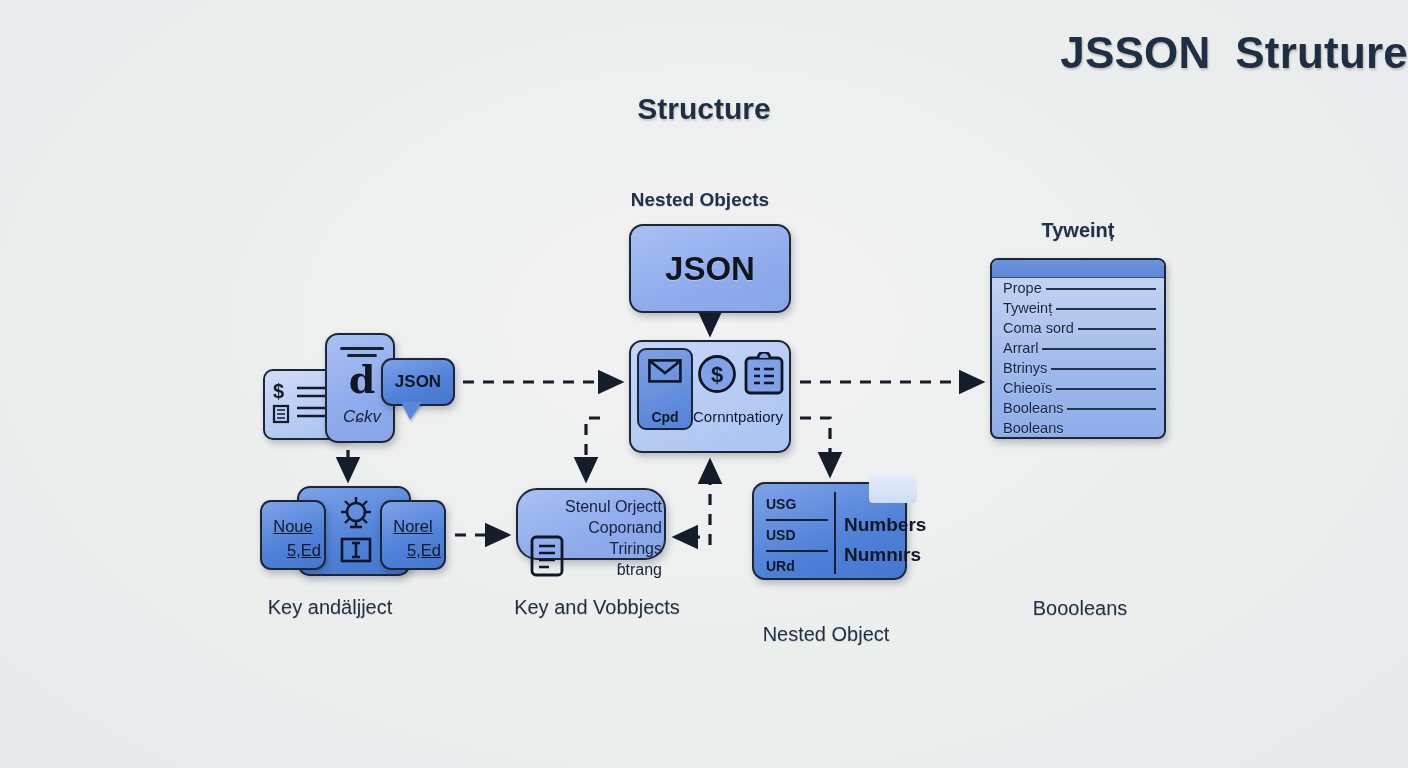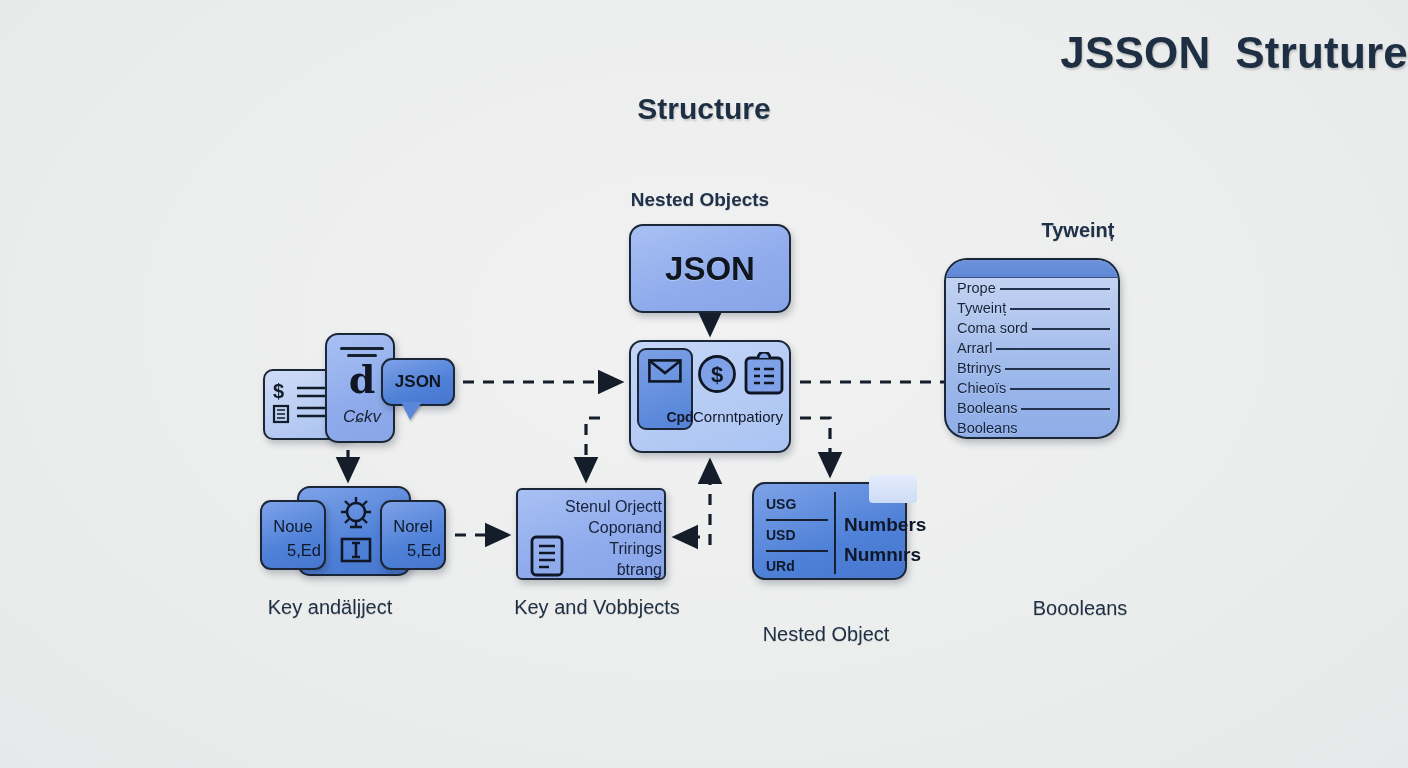--- a/index.html
+++ b/index.html
@@ -73,22 +73,22 @@
     display: flex; align-items: center; justify-content: center;
   }
   #json-box .txt {
     font-size: 33px; font-weight: bold; color: #10161f;
     text-shadow: 0 1px 1px rgba(255,255,255,.35);
   }
   #lbl-nested-objects { left: 600px; top: 189px; width: 200px; }
 
   
   #array-box {
-    left: 944px; top: 258px; width: 176px; height: 181px;
-    border-radius: 23px;
+    left: 990px; top: 258px; width: 176px; height: 181px;
+    border-radius: 8px;
     overflow: hidden;
     background: linear-gradient(180deg,#c9d8f3 0%, #b2c6ee 35%, #9ab6ea 70%, #8fadE8 100%);
   }
   #array-head {
     height: 17px;
     background: linear-gradient(180deg,#6e93dc 0%, #5f87d6 100%);
     border-bottom: 1px solid #35507f;
   }
   #array-rows { padding: 2px 8px 0 11px; }
   .arow {
@@ -160,21 +160,21 @@
     border-radius: 13px;
   }
   #mail-card {
     position: absolute; left: 6px; top: 6px; width: 52px; height: 78px;
     border-radius: 9px;
     border: 2.5px solid #1b2636;
     background: linear-gradient(160deg,#7da0e6 0%, #5382d7 100%);
   }
   #mail-card .lbl {
     position: absolute; left: 0; width: 52px; bottom: 3px;
-    text-align: center; font-size: 14px; color: #101828; font-weight: bold; margin-left: 15px;
+    text-align: center; font-size: 14px; color: #101828; font-weight: bold;
   }
   #mail-card svg { position: absolute; left: 9px; top: 8px; }
   #center-box .coin { position: absolute; left: 66px; top: 12px; }
   #center-box .clip { position: absolute; left: 112px; top: 10px; }
   #center-box .cname {
     position: absolute; left: 54px; width: 106px; top: 66px;
     text-align: center; font-size: 15px; color: #101828;
     white-space: nowrap;
   }
 
@@ -188,30 +188,30 @@
   #kv-left {
     left: 260px; top: 500px; width: 66px; height: 70px;
     border-radius: 11px;
   }
   #kv-right {
     left: 380px; top: 500px; width: 66px; height: 70px;
     border-radius: 11px;
   }
   .kvtext {
     position: absolute; left: 0; width: 100%;
-    text-align: center; color: #101828; font-size: 16.5px;
+    text-align: center; color: #101828; font-size: 16.5px; text-decoration: underline;
   }
   .kvtext.l1 { top: 15px; }
   .kvtext.l2 { top: 39px; padding-left: 11px; }
   #cap-kv { left: 230px; top: 596px; width: 200px; }
 
   
   #ko-box {
-    left: 516px; top: 488px; width: 150px; height: 92px;
-    border-radius: 6px;
+    left: 516px; top: 488px; width: 150px; height: 72px;
+    border-radius: 21px;
   }
   #ko-box .doc { position: absolute; left: 11px; top: 45px; }
   #ko-box .lines {
     position: absolute; left: 22px; top: 6px; width: 122px;
     text-align: right; color: #17223a; font-size: 16px; line-height: 21px;
   }
   #cap-ko { left: 497px; top: 596px; width: 200px; }
 
   
   #no-box {

